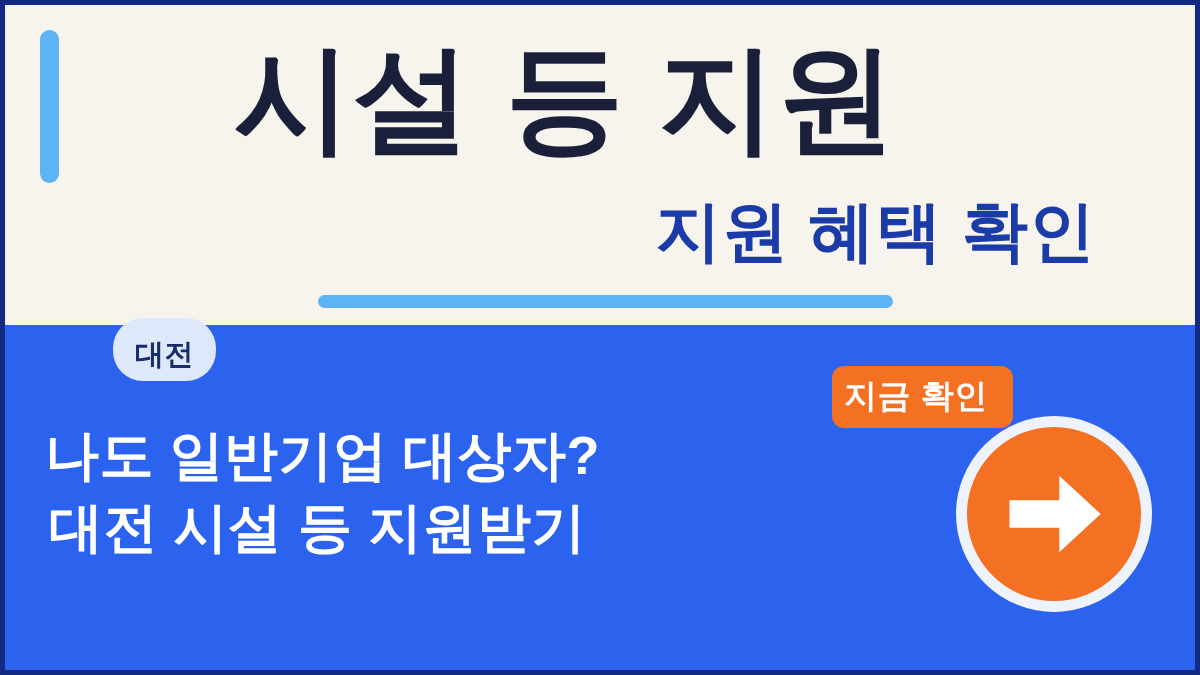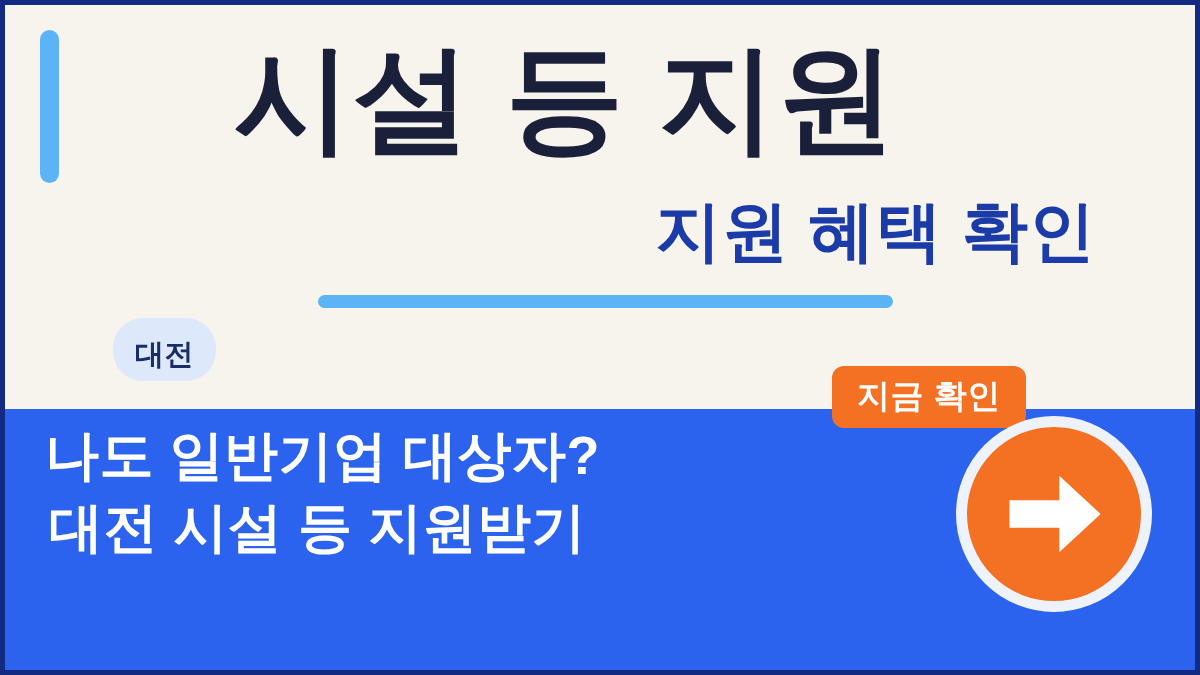--- a/index.html
+++ b/index.html
@@ -23,21 +23,21 @@
     background: #2b63ee;
     overflow: hidden;
   }
 
   
   .top-panel {
     position: absolute;
     left: 0;
     top: 0;
     width: 1190px;
-    height: 404px;
+    height: 320px;
     background: #f7f4ed;
   }
 
   
   .accent-bar {
     position: absolute;
     left: 35px;
     top: 25px;
     width: 19px;
     height: 153px;
@@ -134,21 +134,21 @@
   .cta-badge {
     position: absolute;
     left: 827px;
     top: 361px;
     background: #f47022;
     color: #ffffff;
     font-size: 33px;
     font-weight: 900;
     letter-spacing: 0.5px;
     line-height: 1.0;
-    padding: 13px 25px 16px 25px;
+    padding: 13px 25px 16px 12px;
     border-radius: 12px;
     white-space: nowrap;
     z-index: 3;
   }
 
   
   .arrow-circle {
     position: absolute;
     left: 951px;
     top: 411px;

